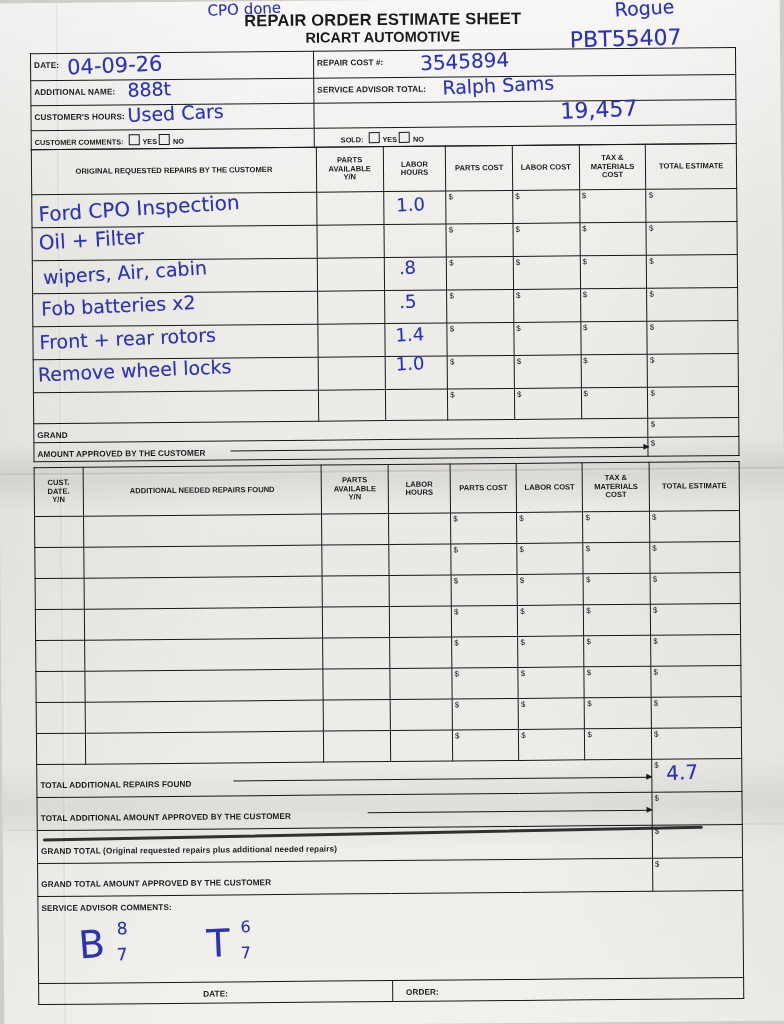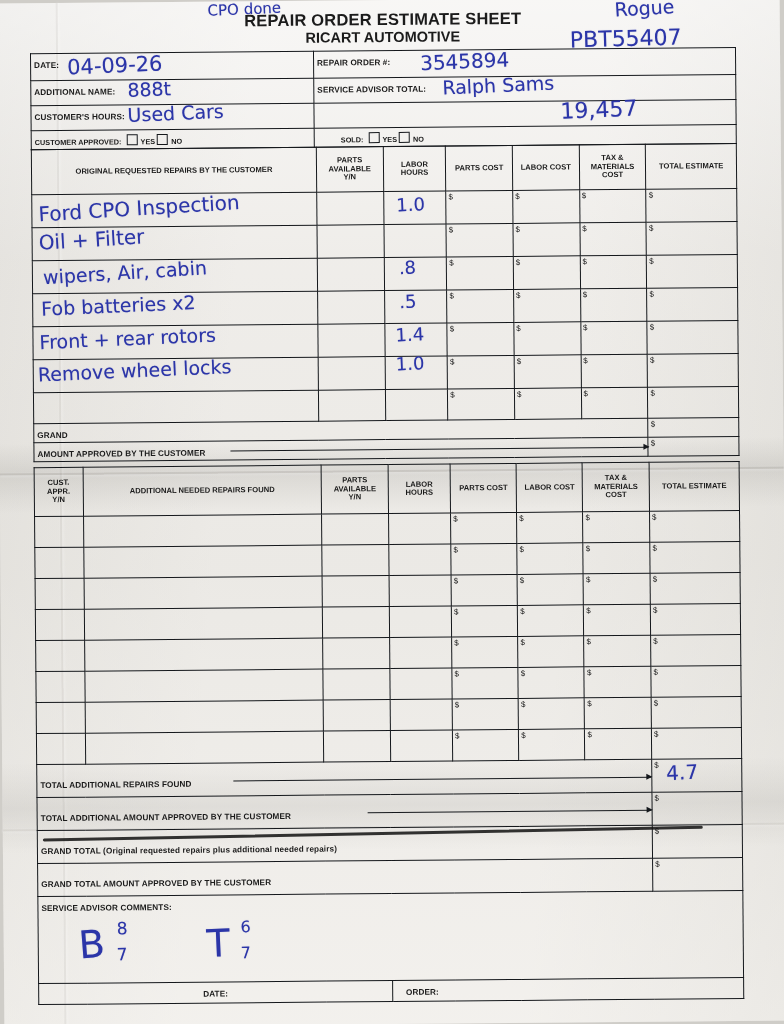--- a/index.html
+++ b/index.html
@@ -81,21 +81,21 @@
     </div>
 
     <table class="hdrblock">
       <tbody>
           <tr>
         <td style="width:282px;height:26px;position:relative;">
           <span class="lbl">DATE:</span>
           <span class="hand" style="left:36px;top:0px;font-size:21px;">04-09-26</span>
         </td>
         <td style="position:relative;">
-          <span class="lbl">REPAIR ORDER #:</span>
+          <span class="lbl">REPAIR COST #:</span>
           <span class="hand" style="left:106px;top:-1px;font-size:20px;">3545894</span>
         </td>
       </tr>
       <tr>
         <td style="height:24px;position:relative;">
           <span class="lbl">ADDITIONAL NAME:</span>
           <span class="hand" style="left:96px;top:-2px;font-size:19px;">888t</span>
         </td>
         <td style="position:relative;">
           <span class="lbl">SERVICE ADVISOR TOTAL:</span>
@@ -106,21 +106,21 @@
         <td style="height:24px;position:relative;">
           <span class="lbl">CUSTOMER'S HOURS:</span>
           <span class="hand" style="left:96px;top:-3px;font-size:19px;">Used Cars</span>
         </td>
         <td style="position:relative;">
           <span class="hand" style="left:246px;top:-4px;font-size:22px;transform:rotate(-2deg);">19,457</span>
         </td>
       </tr>
       <tr>
         <td style="height:18px;">
-          <span class="lbl-sm">CUSTOMER APPROVED:</span><span class="checkbox"></span><span class="lbl-sm" style="padding:0">YES</span><span class="checkbox"></span><span class="lbl-sm" style="padding:0">NO</span>
+          <span class="lbl-sm">CUSTOMER COMMENTS:</span><span class="checkbox"></span><span class="lbl-sm" style="padding:0">YES</span><span class="checkbox"></span><span class="lbl-sm" style="padding:0">NO</span>
         </td>
         <td>
           <span class="lbl-sm" style="padding-left:26px;">SOLD:</span><span class="checkbox"></span><span class="lbl-sm" style="padding:0">YES</span><span class="checkbox"></span><span class="lbl-sm" style="padding:0">NO</span>
         </td>
       </tr>
     </tbody>
       </table>
 
     <table style="margin-top:-1px;">
       <tbody>
@@ -256,21 +256,21 @@
         <td class="cellmoney"><span>$</span></td>
       </tr>
     </tbody>
       </table>
 
     <table style="margin-top:5px;">
       <tbody>
           <tr>
         <th class="hdr" style="width:44px;height:42px;border-radius:18px;">
           <div>CUST.</div>
-          <div>APPR.</div>
+          <div>DATE.</div>
           <div>Y/N</div>
         </th>
         <th class="hdr" style="width:238px;">ADDITIONAL NEEDED REPAIRS FOUND</th>
         <th class="hdr" style="width:62px;">
           <div>PARTS</div>
           <div>AVAILABLE</div>
           <div>Y/N</div>
         </th>
         <th class="hdr" style="width:58px;">
           <div>LABOR</div>

